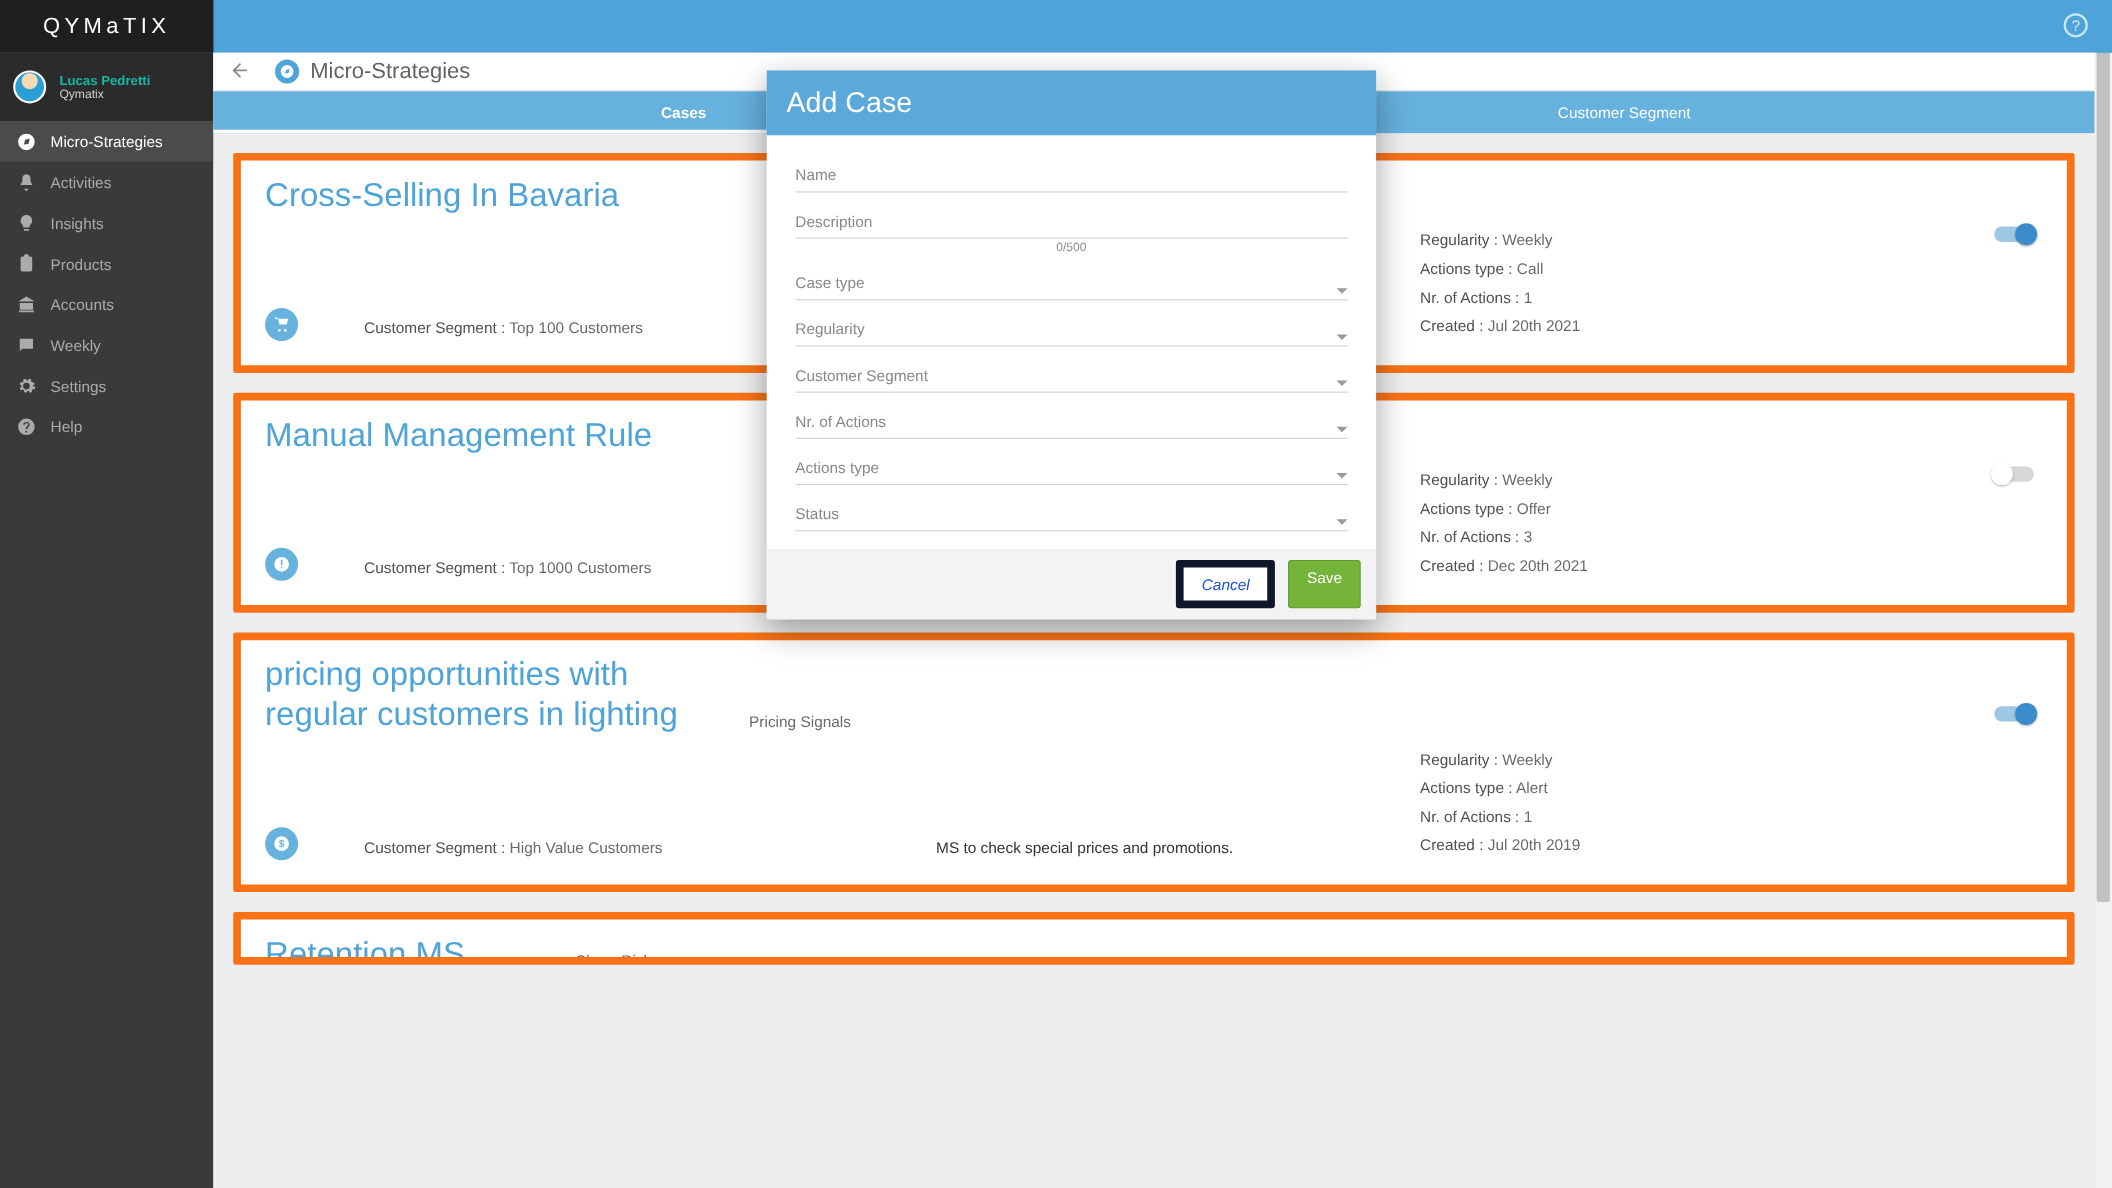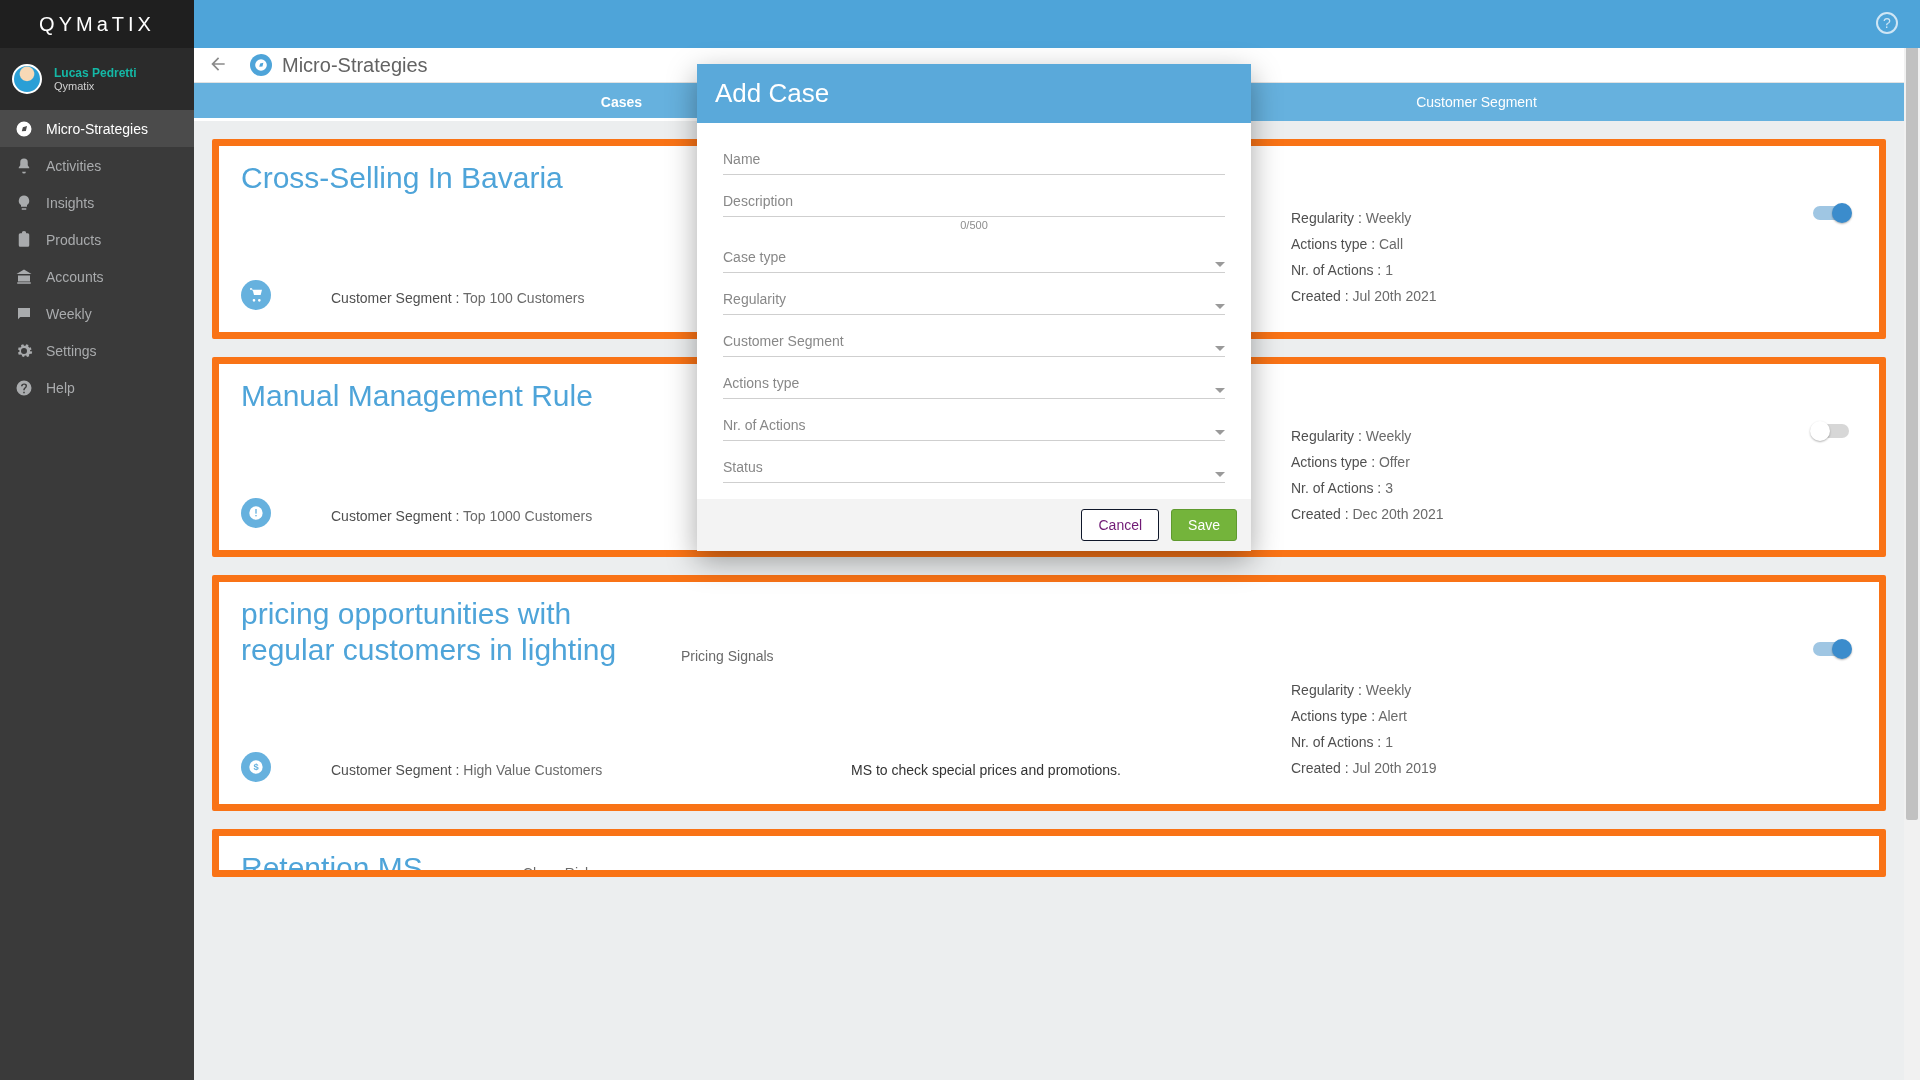--- a/index.html
+++ b/index.html
@@ -126,21 +126,21 @@
     position:absolute; right:0; bottom:6px; width:0; height:0;
     border-left:5px solid transparent; border-right:5px solid transparent;
     border-top:5px solid #9a9a9a;
   }
   .counter { text-align:center; font-size:11px; color:#8d8d8d; margin-top:2px; }
 
   .mfoot {
     background:#f3f3f3; padding:10px 14px; display:flex; justify-content:flex-end; gap:12px;
   }
   .btn { padding:7px 16px; border-radius:3px; font-size:14px; cursor:pointer; }
-  .btn.cancel { background:#fff; border:1px solid #0f172a; color:#701a75; }
+  .btn.cancel { background:#fff; border:7px solid #0f172a; color:#1d4ed8;font-style:italic; }
   .btn.save { background:#74b43b; color:#fff; border:1px solid #5f9a2e; }
 </style>
 </head>
 <body>
 
 <div class="scrollbar">
     <div class="thumb"></div>
   </div>
 
 <div class="topbar">
@@ -357,26 +357,26 @@
       <label>Regularity</label>
       <div class="line"></div>
         <div class="caret"></div>
     </div>
     <div class="field">
       <label>Customer Segment</label>
       <div class="line"></div>
         <div class="caret"></div>
     </div>
     <div class="field">
+      <label>Nr. of Actions</label>
+      <div class="line"></div>
+        <div class="caret"></div>
+    </div>
+    <div class="field">
       <label>Actions type</label>
-      <div class="line"></div>
-        <div class="caret"></div>
-    </div>
-    <div class="field">
-      <label>Nr. of Actions</label>
       <div class="line"></div>
         <div class="caret"></div>
     </div>
     <div class="field">
       <label>Status</label>
       <div class="line"></div>
         <div class="caret"></div>
     </div>
   </div>
   <div class="mfoot">

